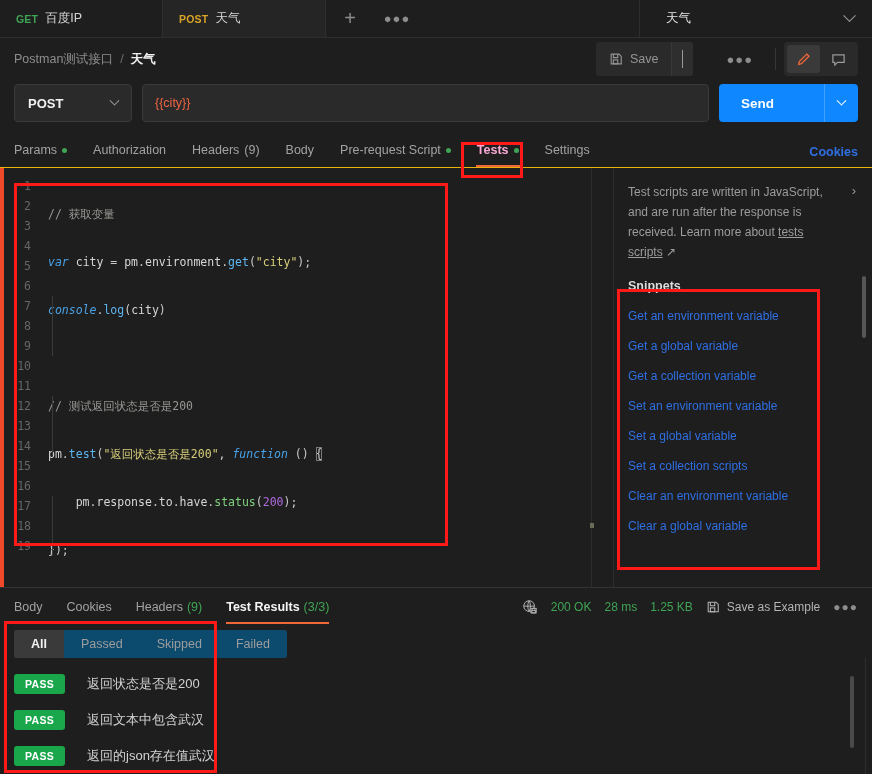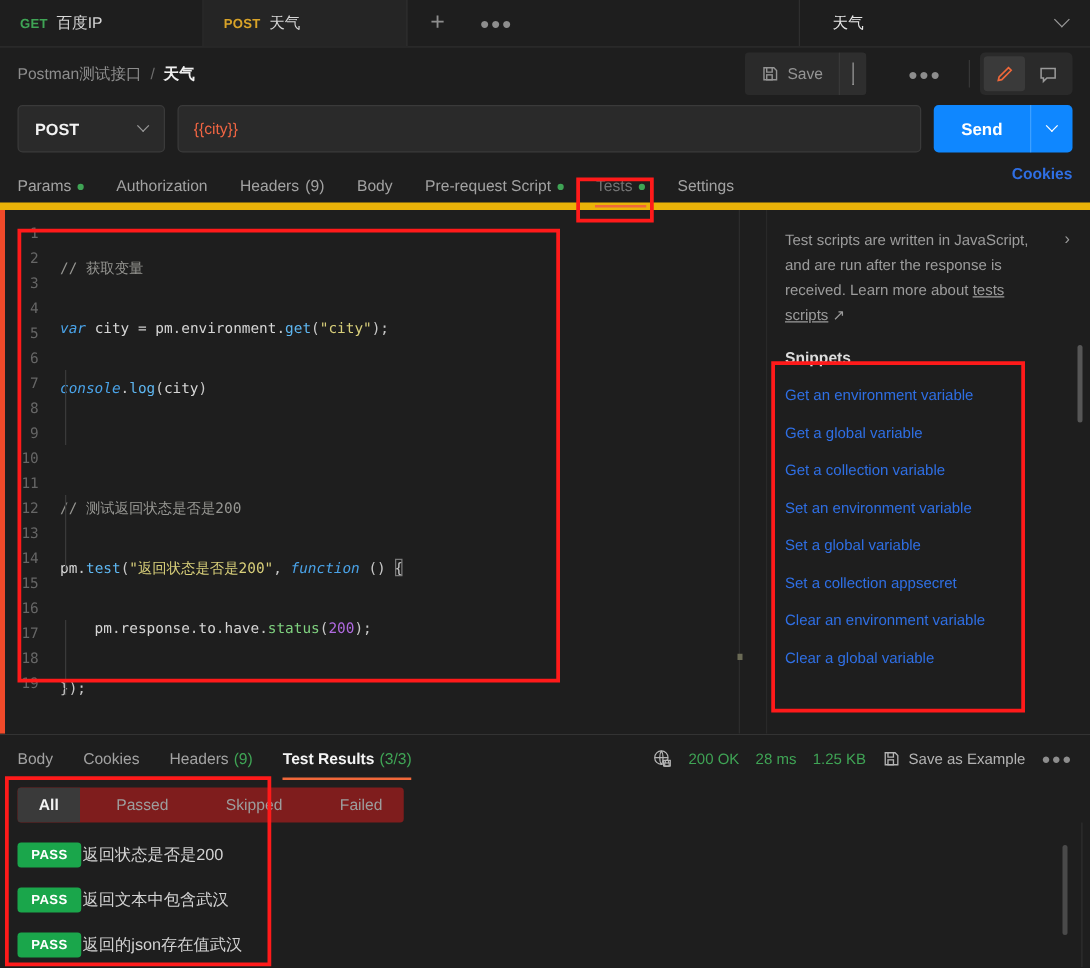--- a/index.html
+++ b/index.html
@@ -60,33 +60,33 @@
     display: flex; align-items: center; justify-content: space-between; padding: 0 13px;
     font-size: 13px; font-weight: bold; color: #f2f2f2; cursor: pointer;
   }
   .method .chev { width: 7px; height: 7px; }
   .urlbox {
     flex: 1; height: 38px; background: #2a2a2a; border: 1px solid #3a3a3a; border-radius: 4px;
     display: flex; align-items: center; padding: 0 12px; font-size: 12.5px;
     color: #e8e8e8; overflow: hidden; white-space: nowrap; cursor: text;
   }
   .urlvar { color: #f06543; }
-  .send-grp { display: flex; align-items: center; background: #0f87ff; border-radius: 4px; overflow: hidden; }
+  .send-grp { display: flex; align-items: center; background: #0f87ff; border-radius: 4px; overflow: hidden; gap: 28px; }
   .send-btn { padding: 0 22px; height: 38px; display:flex; align-items:center; color: #fff; font-size: 13.5px; font-weight: bold; cursor: pointer; }
   .send-caret { width: 34px; height: 38px; display:flex; align-items:center; justify-content:center; border-left: 1px solid #3ea0ff; cursor: pointer; }
   .send-caret .chev { border-color: #fff; width: 7px; height: 7px; }
 
   
-  .reqtabs { height: 36px; display: flex; align-items: flex-start; padding: 0 14px; border-bottom: 6px solid #eab308; flex: none; position: relative; }
+  .reqtabs { height: 36px; display: flex; align-items: flex-end; padding: 0 14px; border-bottom: 1px solid #eab308; flex: none; position: relative; }
   .rt {
     display: flex; align-items: center; gap: 5px; padding: 0 13px; height: 34px;
     font-size: 12.5px; color: #a2a2a2; cursor: pointer; position: relative;
   }
   .rt:first-child { padding-left: 0; }
-  .rt.active { color: #737373; font-weight: normal; }
+  .rt.active { color: #f9a8d4; font-weight: bold; }
   .rt.active::after { content:""; position:absolute; left: 12px; right: 12px; bottom: 0; height: 2px; background: #f0683a; }
   .dot { width: 5px; height: 5px; border-radius: 50%; background: #3fa455; display:inline-block; }
   .reqtabs .sp { flex: 1; }
   .cookies-link { font-size: 12.5px; color: #2f6fe4; cursor: pointer; padding-bottom: 8px; font-weight: bold; }
 
   
   .split { flex: 1; display: flex; min-height: 0; position: relative; }
 
   
   .editor-wrap { width: 614px; position: relative; background: #1e1e1e; overflow: hidden; }
@@ -128,26 +128,26 @@
   .rsb:first-child { padding-left: 0; }
   .rsb.active { color: #f4f4f4; font-weight: bold; }
   .rsb.active::after { content:""; position:absolute; left: 12px; right: 12px; bottom: 1px; height: 2px; background: #f0683a; }
   .cnt { color: #3fa455; font-weight: normal; }
   .resp-head .sp { flex: 1; }
   .meta { display: flex; align-items: center; gap: 13px; font-size: 12px; }
   .meta .g { color: #3fa455; }
   .meta .save-ex { color: #b4b4b4; display: flex; align-items: center; gap: 7px; cursor: pointer; }
   .meta .dots3 { color: #8d8d8d; letter-spacing: 1px; cursor: pointer; }
 
-  .filters { display: flex; margin: 4px 14px 0 14px; background: #7f1d1d; border-radius: 3px; width: fit-content; overflow: hidden; gap: 12px; }
+  .filters { display: flex; margin: 4px 14px 0 14px; background: #0c4a6e; border-radius: 3px; width: fit-content; overflow: hidden; }
   .flt { padding: 7px 17px; font-size: 12.5px; color: #9d9d9d; cursor: pointer; }
   .flt.active { background: #3a3a3a; color: #f2f2f2; font-weight: bold; }
 
   .results { padding: 8px 14px 0 14px; position: relative; }
-  .res-row { display: flex; align-items: center; gap: 1px; height: 36px; }
+  .res-row { display: flex; align-items: center; gap: 22px; height: 36px; }
   .pass-badge { background: #1aa64b; color: #fff; font-size: 10.5px; font-weight: bold; border-radius: 3px; padding: 4px 11px; letter-spacing: .3px; }
   .res-name { font-size: 13px; color: #d2d2d2; }
   .res-scroll-thumb { position: absolute; right: 18px; top: 18px; width: 4px; height: 72px; background: #4a4a4a; border-radius: 2px; }
   .res-right-edge { position:absolute; right: 6px; top: 0; bottom: 0; width: 1px; background: #2e2e2e; }
 
   
   .ann { position: absolute; border: 3px solid #ff1a1a; pointer-events: none; z-index: 40; }
   .ann-tests   { left: 461px; top: 142px; width: 62px; height: 36px; }
   .ann-editor  { left: 14px;  top: 183px; width: 434px; height: 363px; }
   .ann-snip    { left: 617px; top: 289px; width: 203px; height: 281px; }
@@ -332,21 +332,21 @@
         <a>tests scripts</a>
         <span>↗</span>
       </div>
       <div class="snip-title">Snippets</div>
       <div class="snip-list">
         <div class="snip-item">Get an environment variable</div>
         <div class="snip-item">Get a global variable</div>
         <div class="snip-item">Get a collection variable</div>
         <div class="snip-item">Set an environment variable</div>
         <div class="snip-item">Set a global variable</div>
-        <div class="snip-item">Set a collection appsecret</div>
+        <div class="snip-item">Set a collection scripts</div>
         <div class="snip-item">Clear an environment variable</div>
         <div class="snip-item">Clear a global variable</div>
       </div>
       <div class="snip-scroll-track"></div>
       <div class="snip-scroll-thumb"></div>
     </div>
   </div>
 
   <div class="resp">
     <div class="resp-head">

